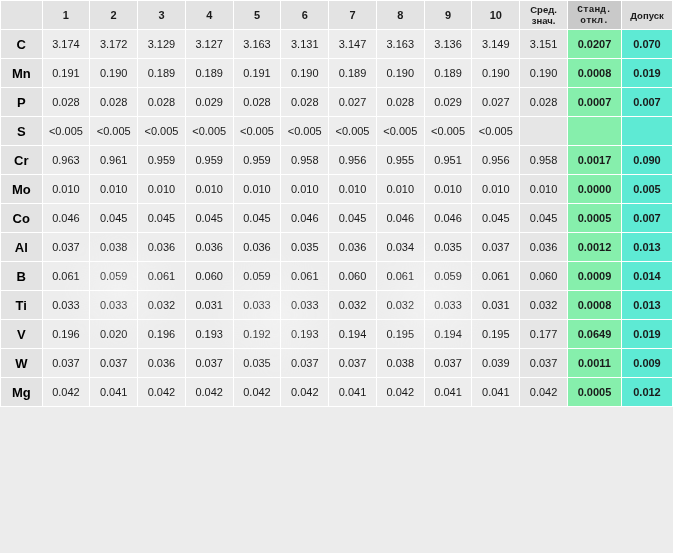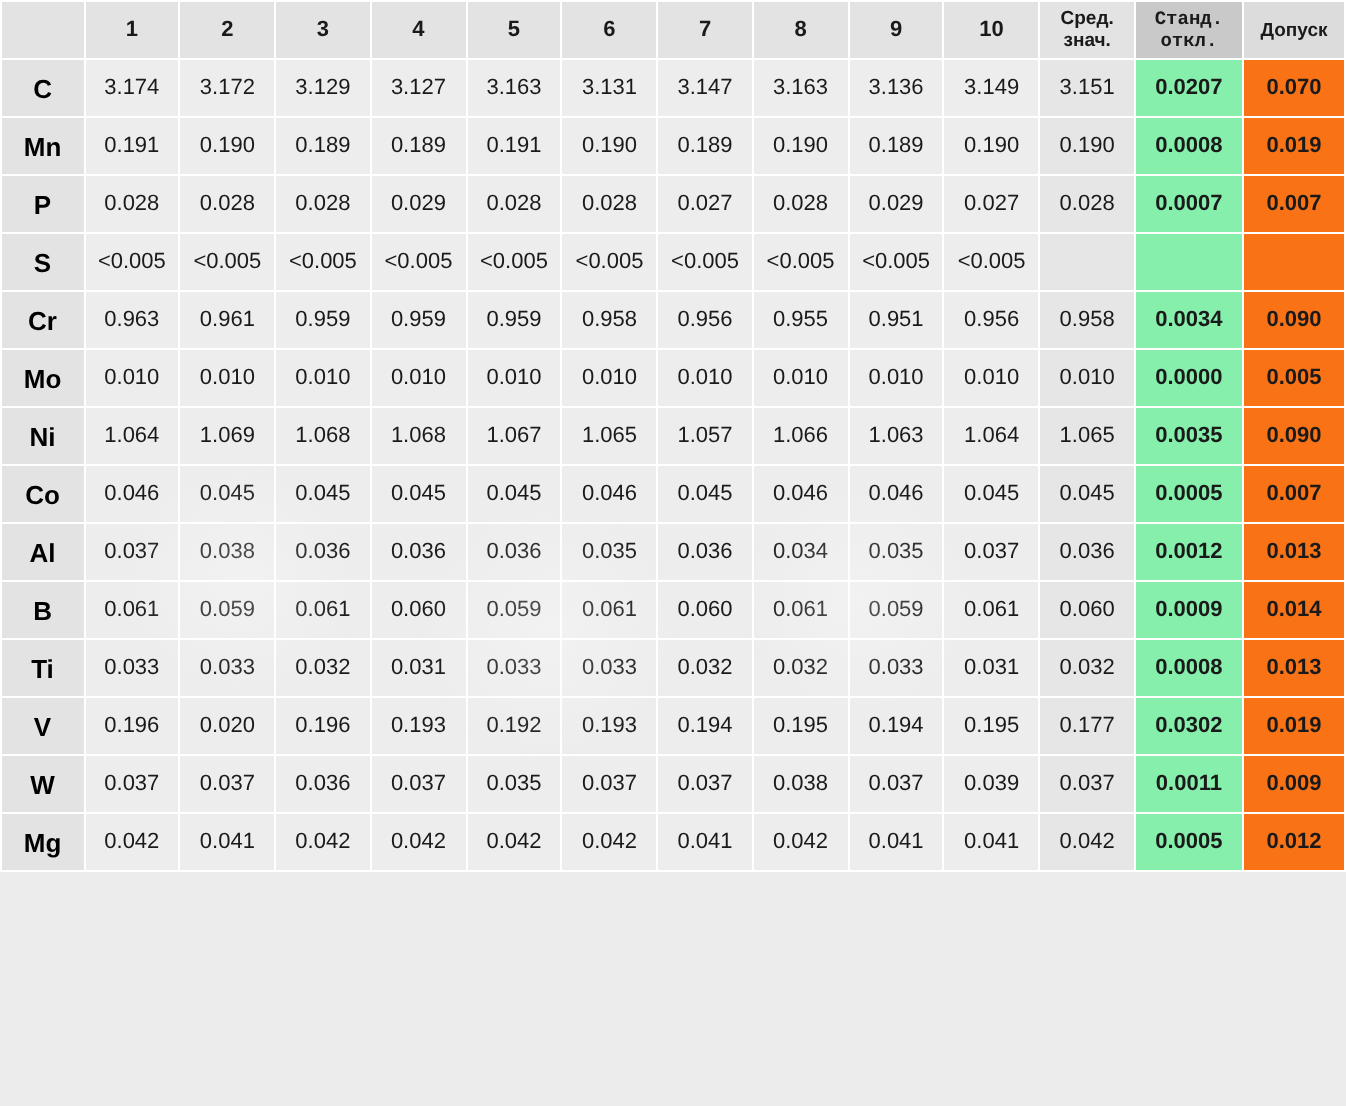--- a/index.html
+++ b/index.html
@@ -78,21 +78,21 @@
     background: #ededed;
   }
   tbody td.avgcell {
     background: #e6e6e6;
   }
   tbody td.sdcell {
     background: #86efac;
     font-weight: bold;
   }
   tbody td.tolcell {
-    background: #f97316;
+    background: #5eead4;
     font-weight: bold;
   }
   
   .wm {
     position: absolute;
     top: 0;
     left: 0;
     width: 673px;
     height: 553px;
     pointer-events: none;
@@ -211,54 +211,38 @@
         <td>0.961</td>
         <td>0.959</td>
         <td>0.959</td>
         <td>0.959</td>
         <td>0.958</td>
         <td>0.956</td>
         <td>0.955</td>
         <td>0.951</td>
         <td>0.956</td>
         <td class="avgcell">0.958</td>
-        <td class="sdcell">0.0034</td>
+        <td class="sdcell">0.0017</td>
         <td class="tolcell">0.090</td>
       </tr>
       <tr>
         <th class="rowlabel">Mo</th>
         <td>0.010</td>
         <td>0.010</td>
         <td>0.010</td>
         <td>0.010</td>
         <td>0.010</td>
         <td>0.010</td>
         <td>0.010</td>
         <td>0.010</td>
         <td>0.010</td>
         <td>0.010</td>
         <td class="avgcell">0.010</td>
         <td class="sdcell">0.0000</td>
         <td class="tolcell">0.005</td>
-      </tr>
-      <tr>
-        <th class="rowlabel">Ni</th>
-        <td>1.064</td>
-        <td>1.069</td>
-        <td>1.068</td>
-        <td>1.068</td>
-        <td>1.067</td>
-        <td>1.065</td>
-        <td>1.057</td>
-        <td>1.066</td>
-        <td>1.063</td>
-        <td>1.064</td>
-        <td class="avgcell">1.065</td>
-        <td class="sdcell">0.0035</td>
-        <td class="tolcell">0.090</td>
       </tr>
       <tr>
         <th class="rowlabel">Co</th>
         <td>0.046</td>
         <td>0.045</td>
         <td>0.045</td>
         <td>0.045</td>
         <td>0.045</td>
         <td>0.046</td>
         <td>0.045</td>
@@ -323,21 +307,21 @@
         <td>0.020</td>
         <td>0.196</td>
         <td>0.193</td>
         <td>0.192</td>
         <td>0.193</td>
         <td>0.194</td>
         <td>0.195</td>
         <td>0.194</td>
         <td>0.195</td>
         <td class="avgcell">0.177</td>
-        <td class="sdcell">0.0302</td>
+        <td class="sdcell">0.0649</td>
         <td class="tolcell">0.019</td>
       </tr>
       <tr>
         <th class="rowlabel">W</th>
         <td>0.037</td>
         <td>0.037</td>
         <td>0.036</td>
         <td>0.037</td>
         <td>0.035</td>
         <td>0.037</td>

